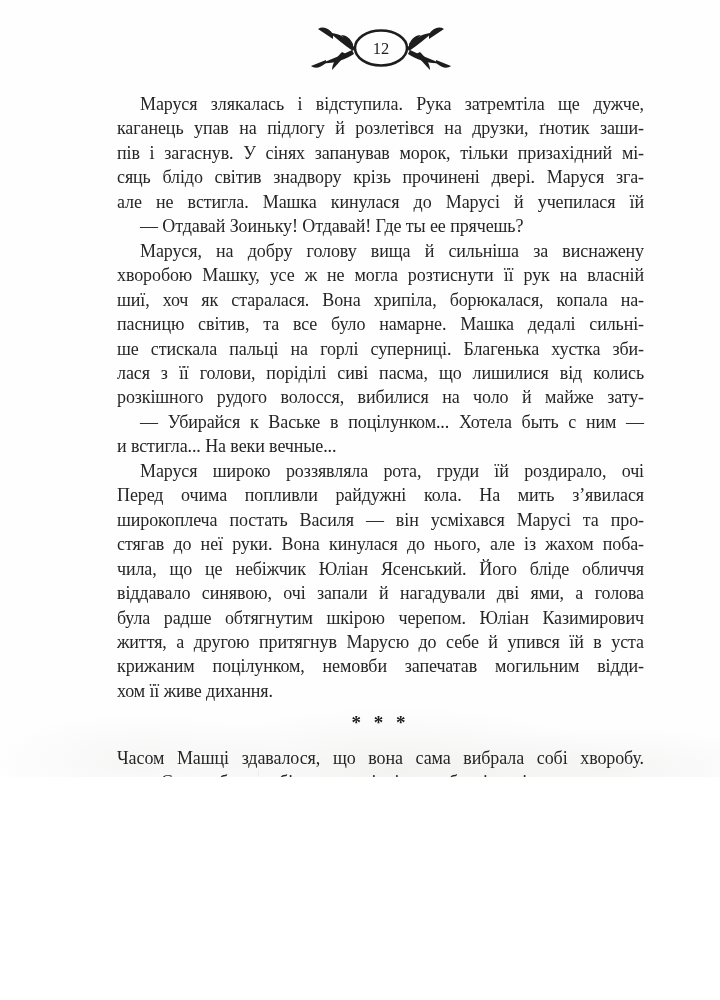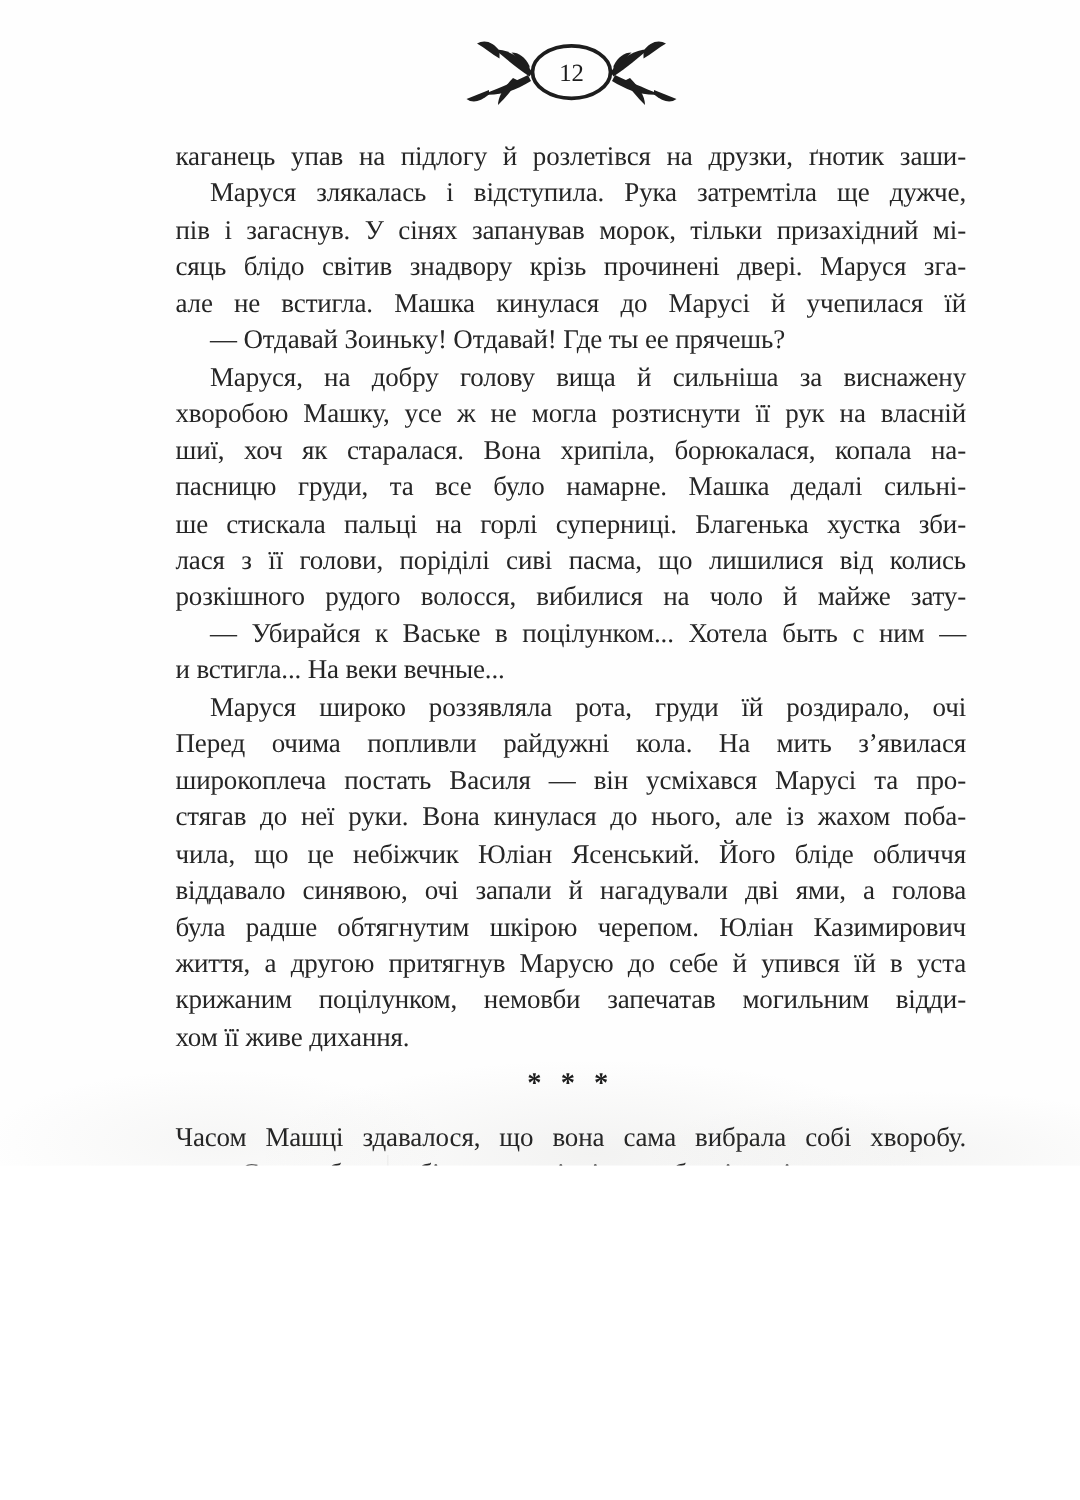--- a/index.html
+++ b/index.html
@@ -64,30 +64,30 @@
         <path d="M47,20 C44,14 40,11 35,11 C39,15 43,19 47,23 Z"></path>
       </g>
       <use href="#lf" transform="translate(150,0) scale(-1,1)"></use>
       <ellipse cx="75" cy="24" rx="26" ry="17.5" fill="#fefefe" stroke="#1d1d1d" stroke-width="2.5"></ellipse>
       <text x="75" y="30" text-anchor="middle" class="orn-num">12</text>
     </svg>
   </div>
 
   <div class="body-text">
     <div>
+        <div class="line indent j">Маруся злякалась і відступила. Рука затремтіла ще дужче,</div>
         <div class="line j">каганець упав на підлогу й розлетівся на друзки, ґнотик заши-</div>
-        <div class="line indent j">Маруся злякалась і відступила. Рука затремтіла ще дужче,</div>
         <div class="line j">пів і загаснув. У сінях запанував морок, тільки призахідний мі-</div>
         <div class="line j">сяць блідо світив знадвору крізь прочинені двері. Маруся зга-</div>
         <div class="line j">але не встигла. Машка кинулася до Марусі й учепилася їй</div>
         <div class="line indent">— Отдавай Зоиньку! Отдавай! Где ты ее прячешь?</div>
         <div class="line indent j">Маруся, на добру голову вища й сильніша за виснажену</div>
         <div class="line j">хворобою Машку, усе ж не могла розтиснути її рук на власній</div>
         <div class="line j">шиї, хоч як старалася. Вона хрипіла, борюкалася, копала на-</div>
-        <div class="line j">пасницю груди, та все було намарне. Машка дедалі сильні-</div>
+        <div class="line j">пасницю світив, та все було намарне. Машка дедалі сильні-</div>
         <div class="line j">ше стискала пальці на горлі суперниці. Благенька хустка зби-</div>
         <div class="line j">лася з її голови, поріділі сиві пасма, що лишилися від колись</div>
         <div class="line j">розкішного рудого волосся, вибилися на чоло й майже зату-</div>
         <div class="line indent j">— Убирайся к Ваське в поцілунком... Хотела быть с ним —</div>
         <div class="line">и встигла... На веки вечные...</div>
         <div class="line indent j">Маруся широко роззявляла рота, груди їй роздирало, очі</div>
         <div class="line j">Перед очима попливли райдужні кола. На мить з’явилася</div>
         <div class="line j">широкоплеча постать Василя — він усміхався Марусі та про-</div>
         <div class="line j">стягав до неї руки. Вона кинулася до нього, але із жахом поба-</div>
         <div class="line j">чила, що це небіжчик Юліан Ясенський. Його бліде обличчя</div>

